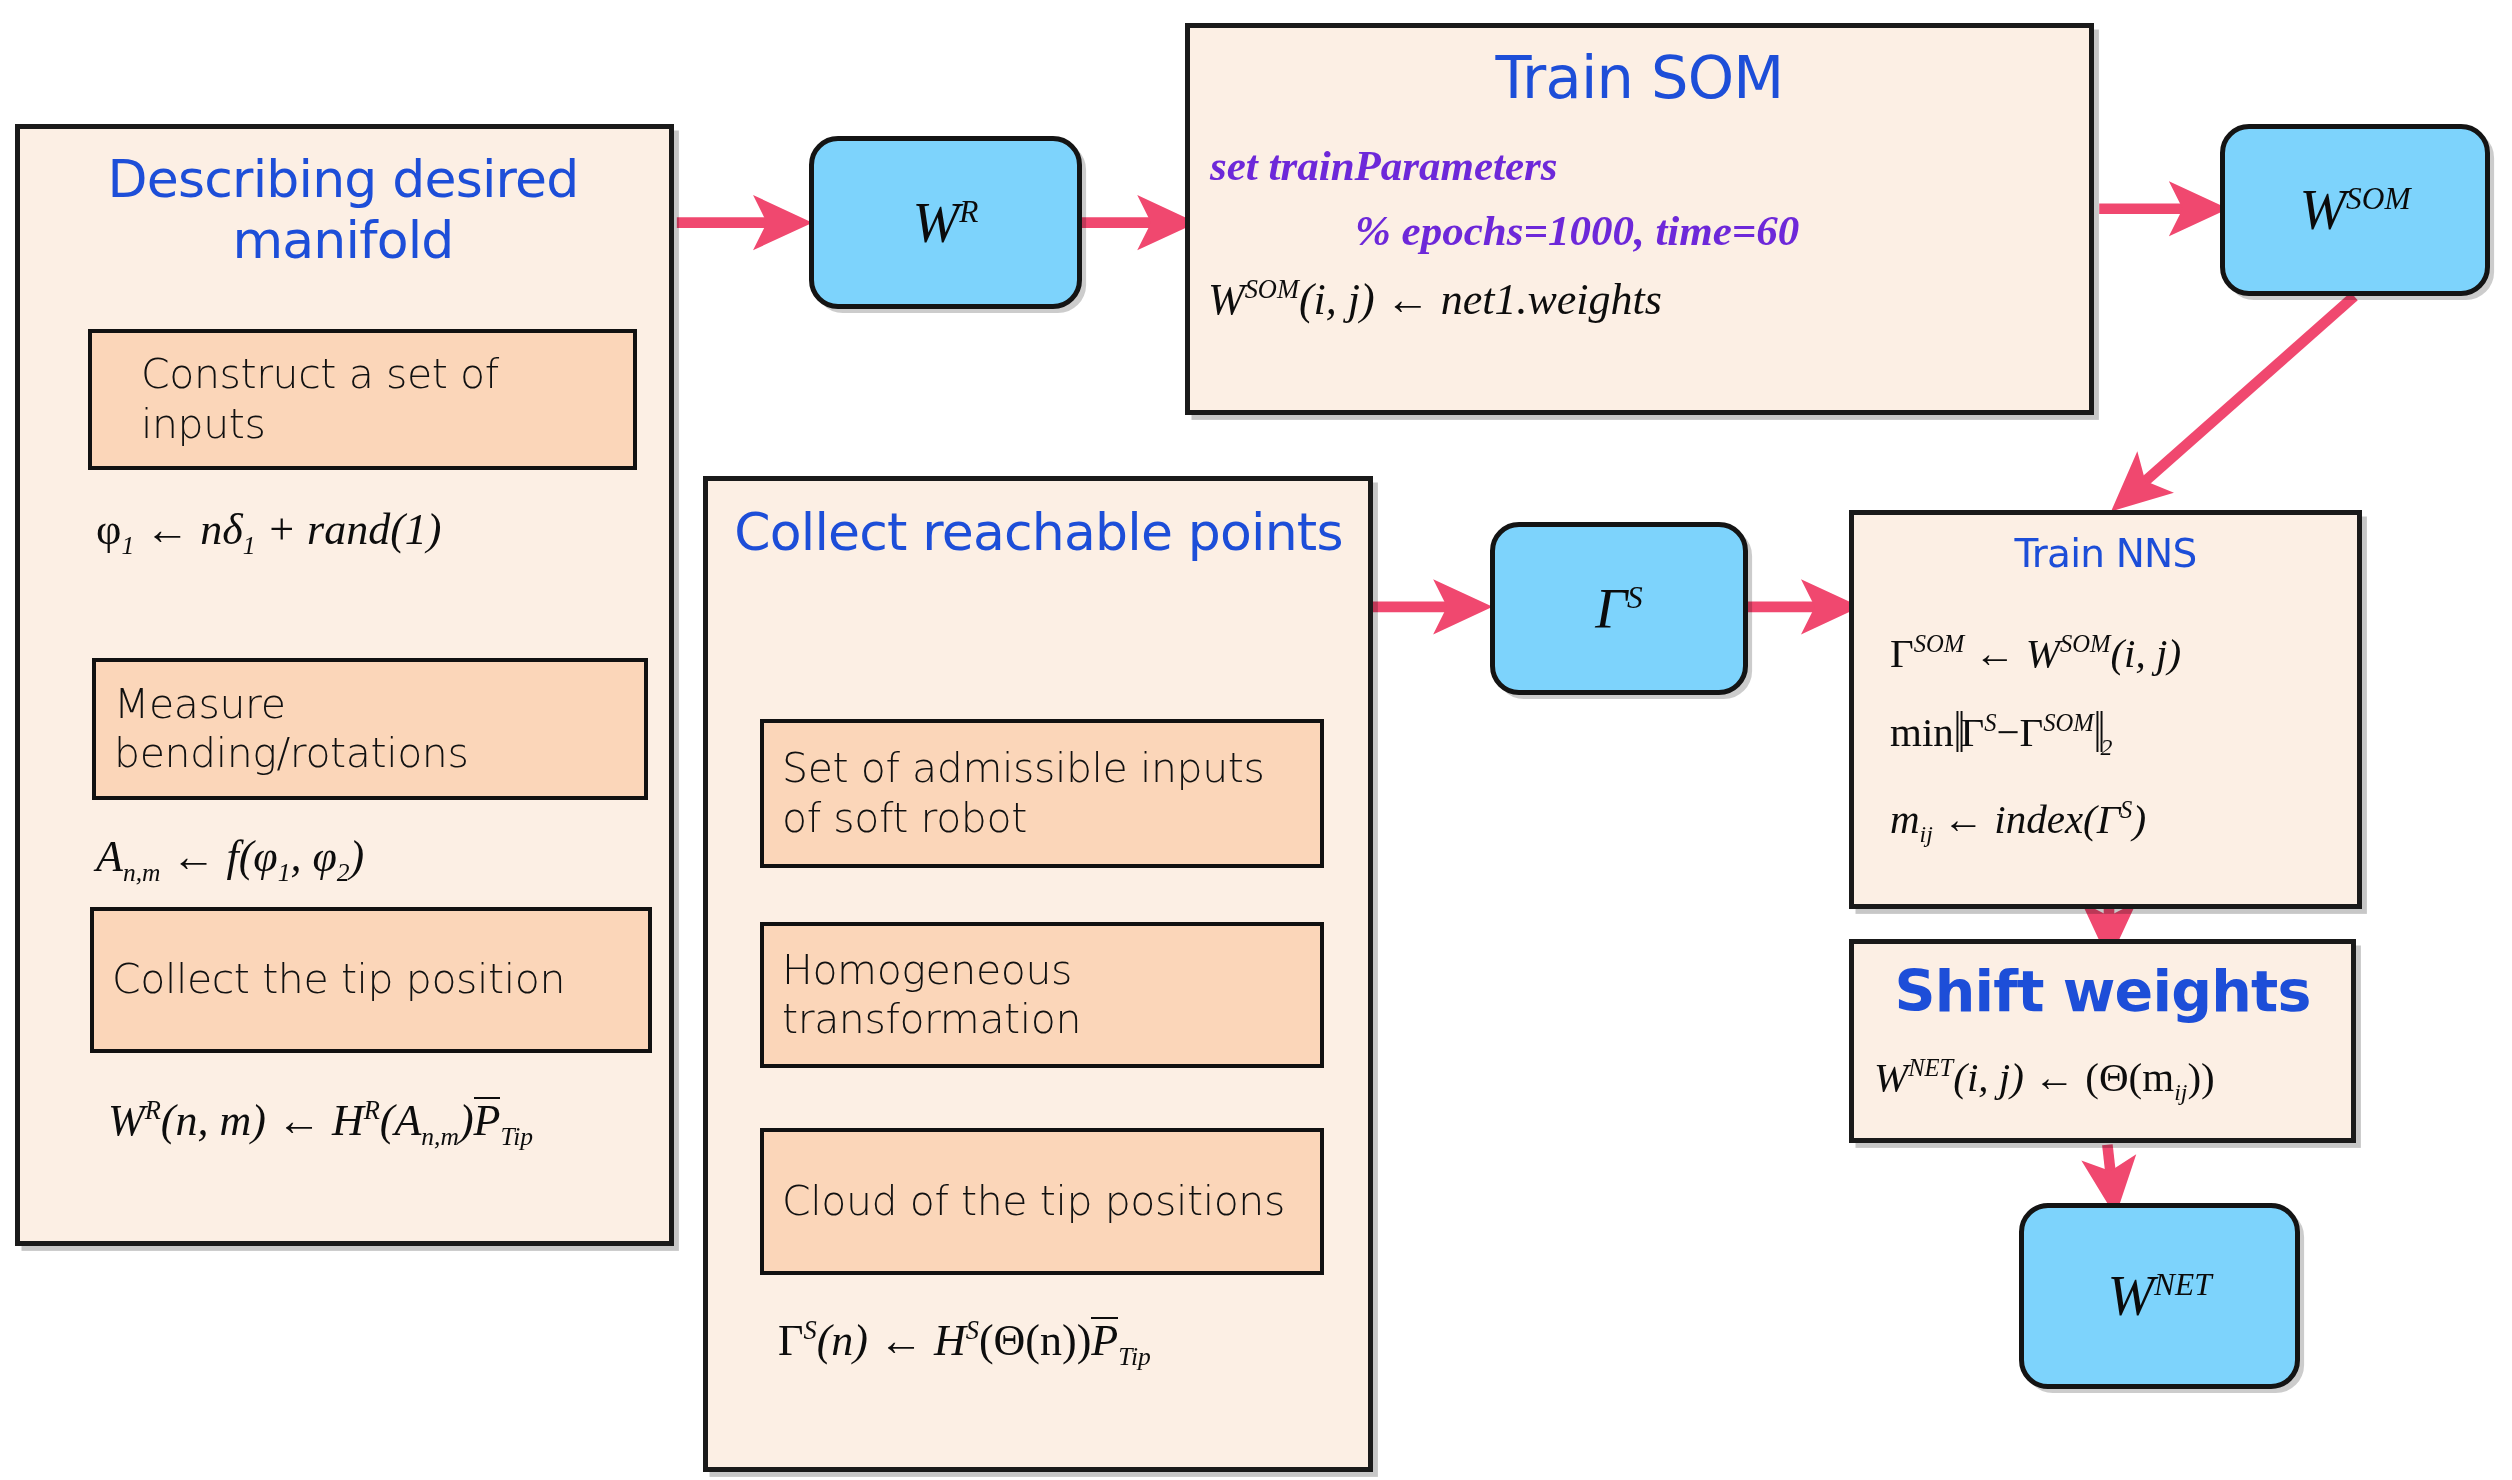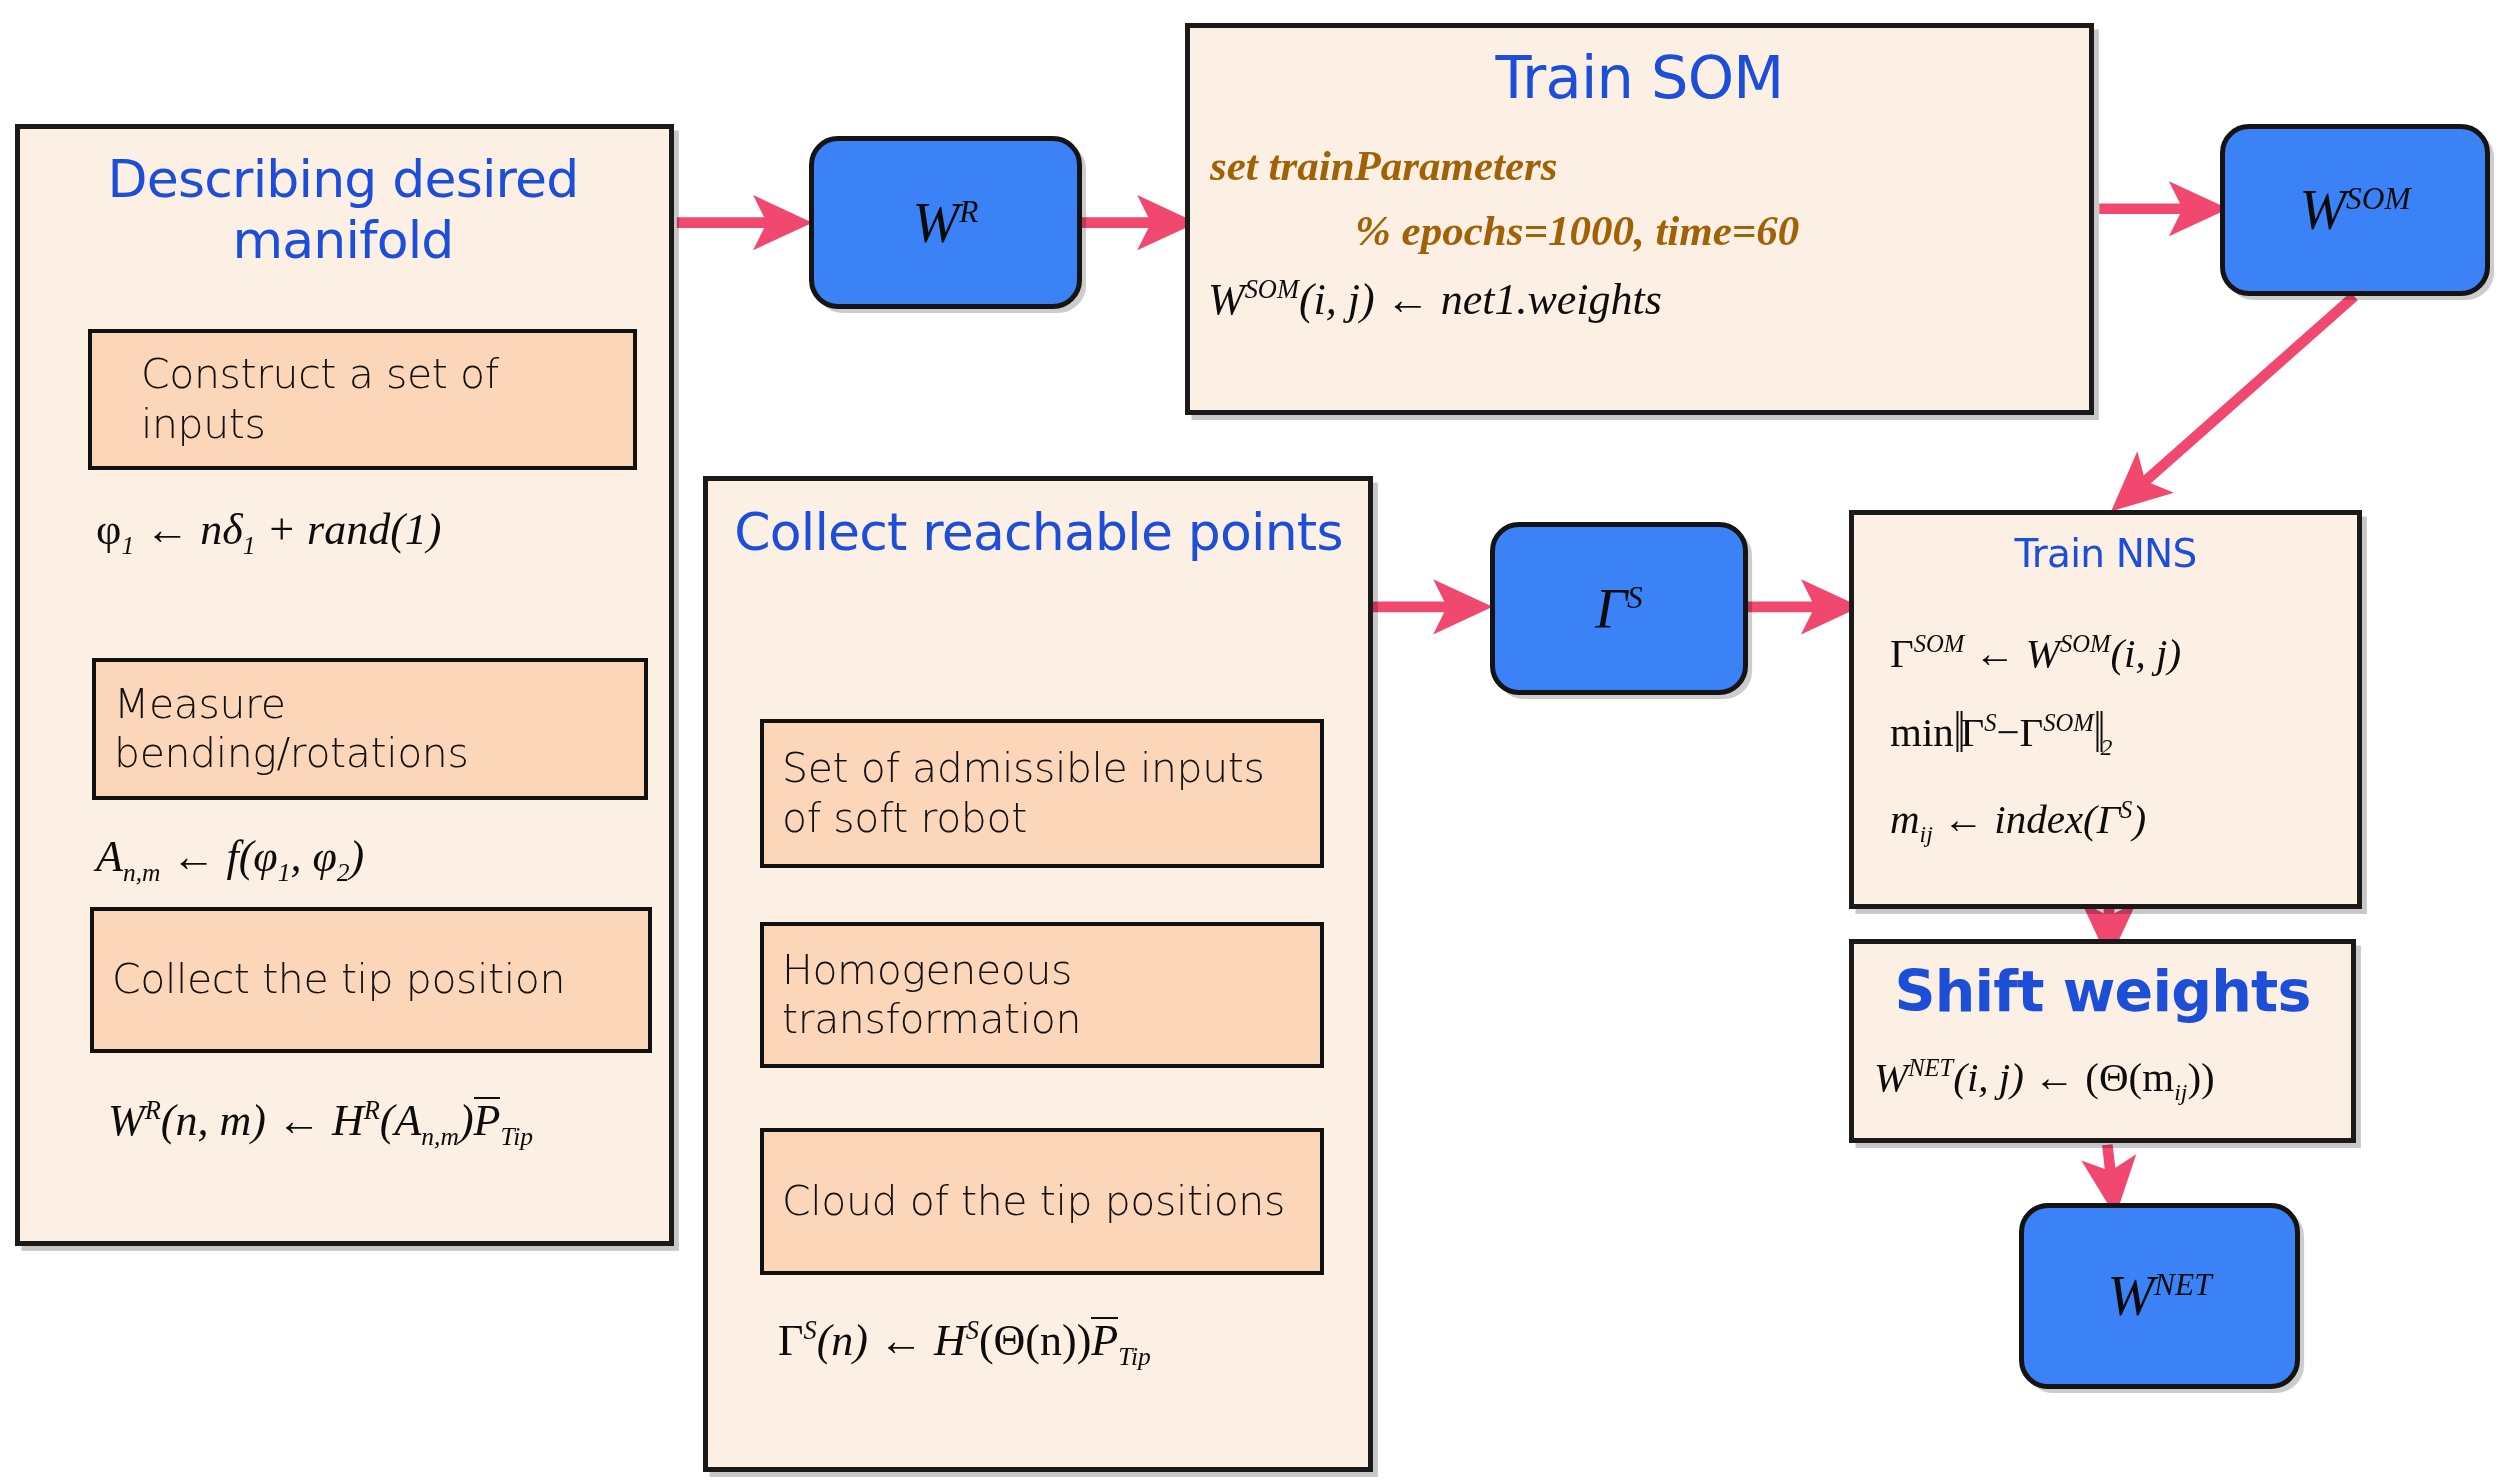--- a/index.html
+++ b/index.html
@@ -37,21 +37,21 @@
     padding: 0 13px 0 18px;
     font-size: 41px;
     line-height: 1.20;
     color: #111111;
     font-family: "DejaVu Sans", sans-serif;
     font-weight: 300;
     letter-spacing: -0.4px;
   }
   .rounded-box {
     position: absolute;
-    background: #3b82f6;
+    background: #7dd3fc;
     border: 5.7px solid #141414;
     border-radius: 29px;
     box-sizing: border-box;
     display: flex;
     align-items: center;
     justify-content: center;
     box-shadow: 4.9px 4.9px 0 -0.8px rgba(0,0,0,0.20);
   }
   .heading {
     position: absolute;
@@ -83,21 +83,21 @@
     font-size: 0.58em;
     vertical-align: sub;
     font-style: italic;
   }
   .codeline {
     position: absolute;
     font-family: "Liberation Serif", serif;
     font-style: italic;
     font-weight: bold;
     font-size: 43px;
-    color: #a16207;
+    color: #6d28d9;
     white-space: nowrap;
   }
   .token-box {
     font-family: "Liberation Serif", serif;
     font-style: italic;
     font-size: 56px;
     color: #0b0b0b;
     white-space: nowrap;
   }
   .token-box sup {

